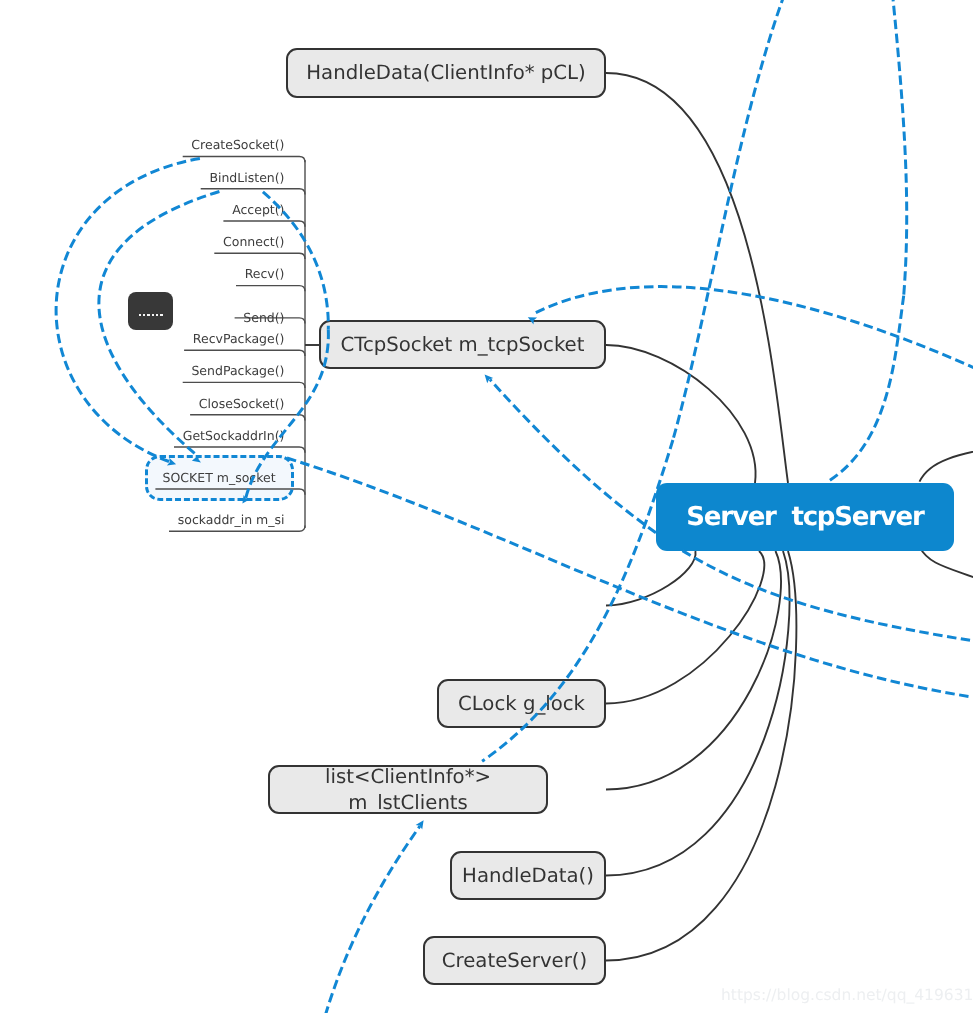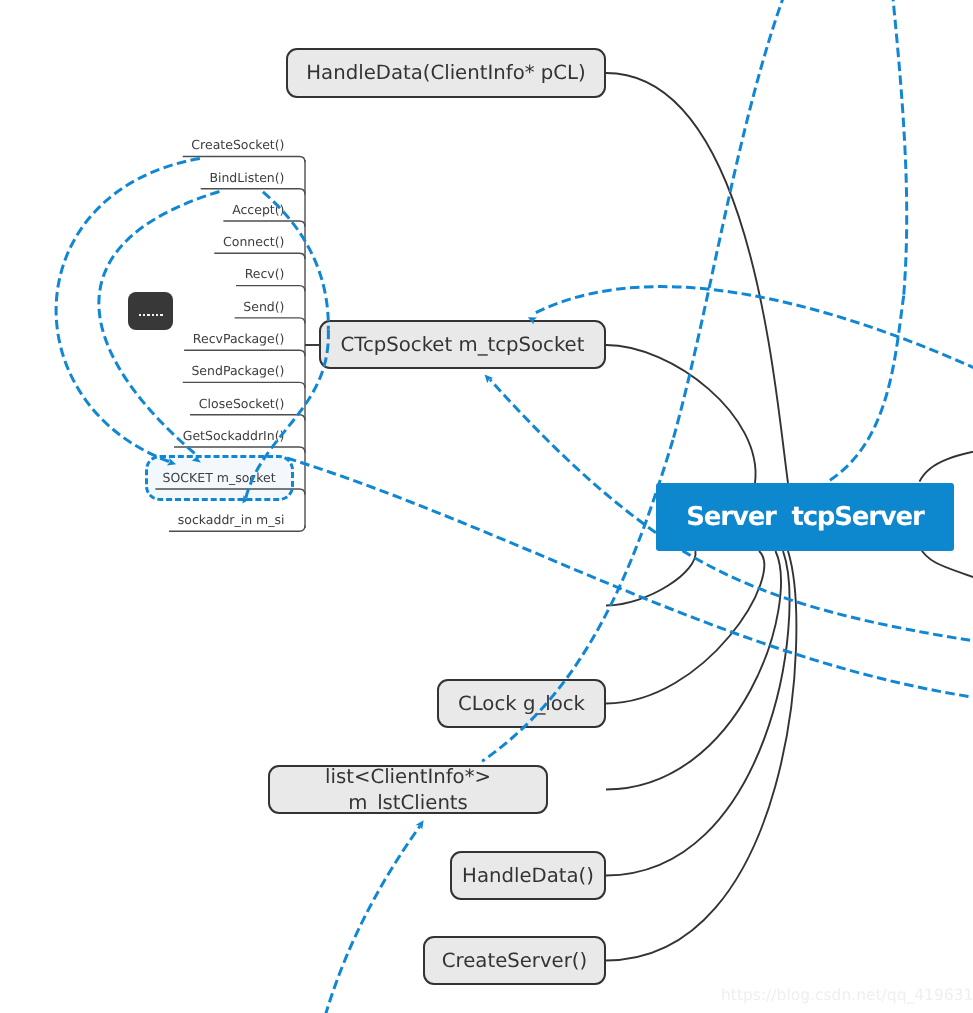--- a/index.html
+++ b/index.html
@@ -7,21 +7,21 @@
   body{width:973px;height:1013px;overflow:hidden;font-family:"DejaVu Sans",sans-serif;
        -webkit-font-smoothing:antialiased;text-rendering:geometricPrecision;}
   #stage{position:relative;width:973px;height:1013px;background:#fff;}
   svg.layer{position:absolute;left:0;top:0;width:973px;height:1013px;overflow:visible;}
   #edges{z-index:1;}
   #rels{z-index:3;}
 
   .node{position:absolute;box-sizing:border-box;background:#e9e9e9;border:2.2px solid #333333;
         border-radius:11px;display:flex;align-items:center;justify-content:center;
         color:#333;font-size:19.7px;line-height:1.32;text-align:center;z-index:2;}
-  .centerbox{position:absolute;box-sizing:border-box;border-radius:3px;
+  .centerbox{position:absolute;box-sizing:border-box;border-radius:11px;
         display:flex;align-items:center;justify-content:center;color:#fff;font-weight:bold;
         font-size:26px;letter-spacing:-1.2px;white-space:pre;z-index:2;}
   .leaf{position:absolute;color:#3d3d3d;font-size:12.5px;white-space:nowrap;z-index:2;
         transform:translateY(-50%);}
   .ellipsisbox{position:absolute;background:#383838;border-radius:8px;z-index:2;}
   .ellipsisbox i{position:absolute;width:2.3px;height:2.4px;background:#f5f5f5;top:22px;}
   .hlfill{position:absolute;box-sizing:border-box;border-radius:15px;background:#f3f8fd;z-index:0;}
   .hl{position:absolute;box-sizing:border-box;border:3px dashed #1187d4;border-radius:15px;
       background:transparent;z-index:3;}
   .watermark{position:absolute;color:#edeff1;font-size:15.5px;white-space:nowrap;z-index:4;}
@@ -100,21 +100,21 @@
     <i style="left:23.7px"></i>
       <i style="left:28px"></i>
       <i style="left:32.3px"></i>
   </div>
 
   <div class="leaf" style="right:688.5px;top:144.2px;">CreateSocket()</div>
   <div class="leaf" style="right:688.5px;top:176.5px;">BindListen()</div>
   <div class="leaf" style="right:688.5px;top:208.8px;">Accept()</div>
   <div class="leaf" style="right:688.5px;top:241.1px;">Connect()</div>
   <div class="leaf" style="right:688.5px;top:273.4px;">Recv()</div>
-  <div class="leaf" style="right:688.5px;top:306px;">Send()</div>
+  <div class="leaf" style="right:688.5px;top:317px;">Send()</div>
   <div class="leaf" style="right:688.5px;top:338.0px;">RecvPackage()</div>
   <div class="leaf" style="right:688.5px;top:370.2px;">SendPackage()</div>
   <div class="leaf" style="right:688.5px;top:402.5px;">CloseSocket()</div>
   <div class="leaf" style="right:688.5px;top:434.8px;">GetSockaddrIn()</div>
   <div class="leaf" style="right:697.4px;top:476.8px;">SOCKET m_socket</div>
   <div class="leaf" style="right:688.5px;top:519.1px;">sockaddr_in m_si</div>
 
   <svg class="layer" id="rels" viewBox="0 0 973 1013">
 
     <g fill="none" stroke="#1187d4" stroke-width="3" stroke-dasharray="9.5 4.5">

